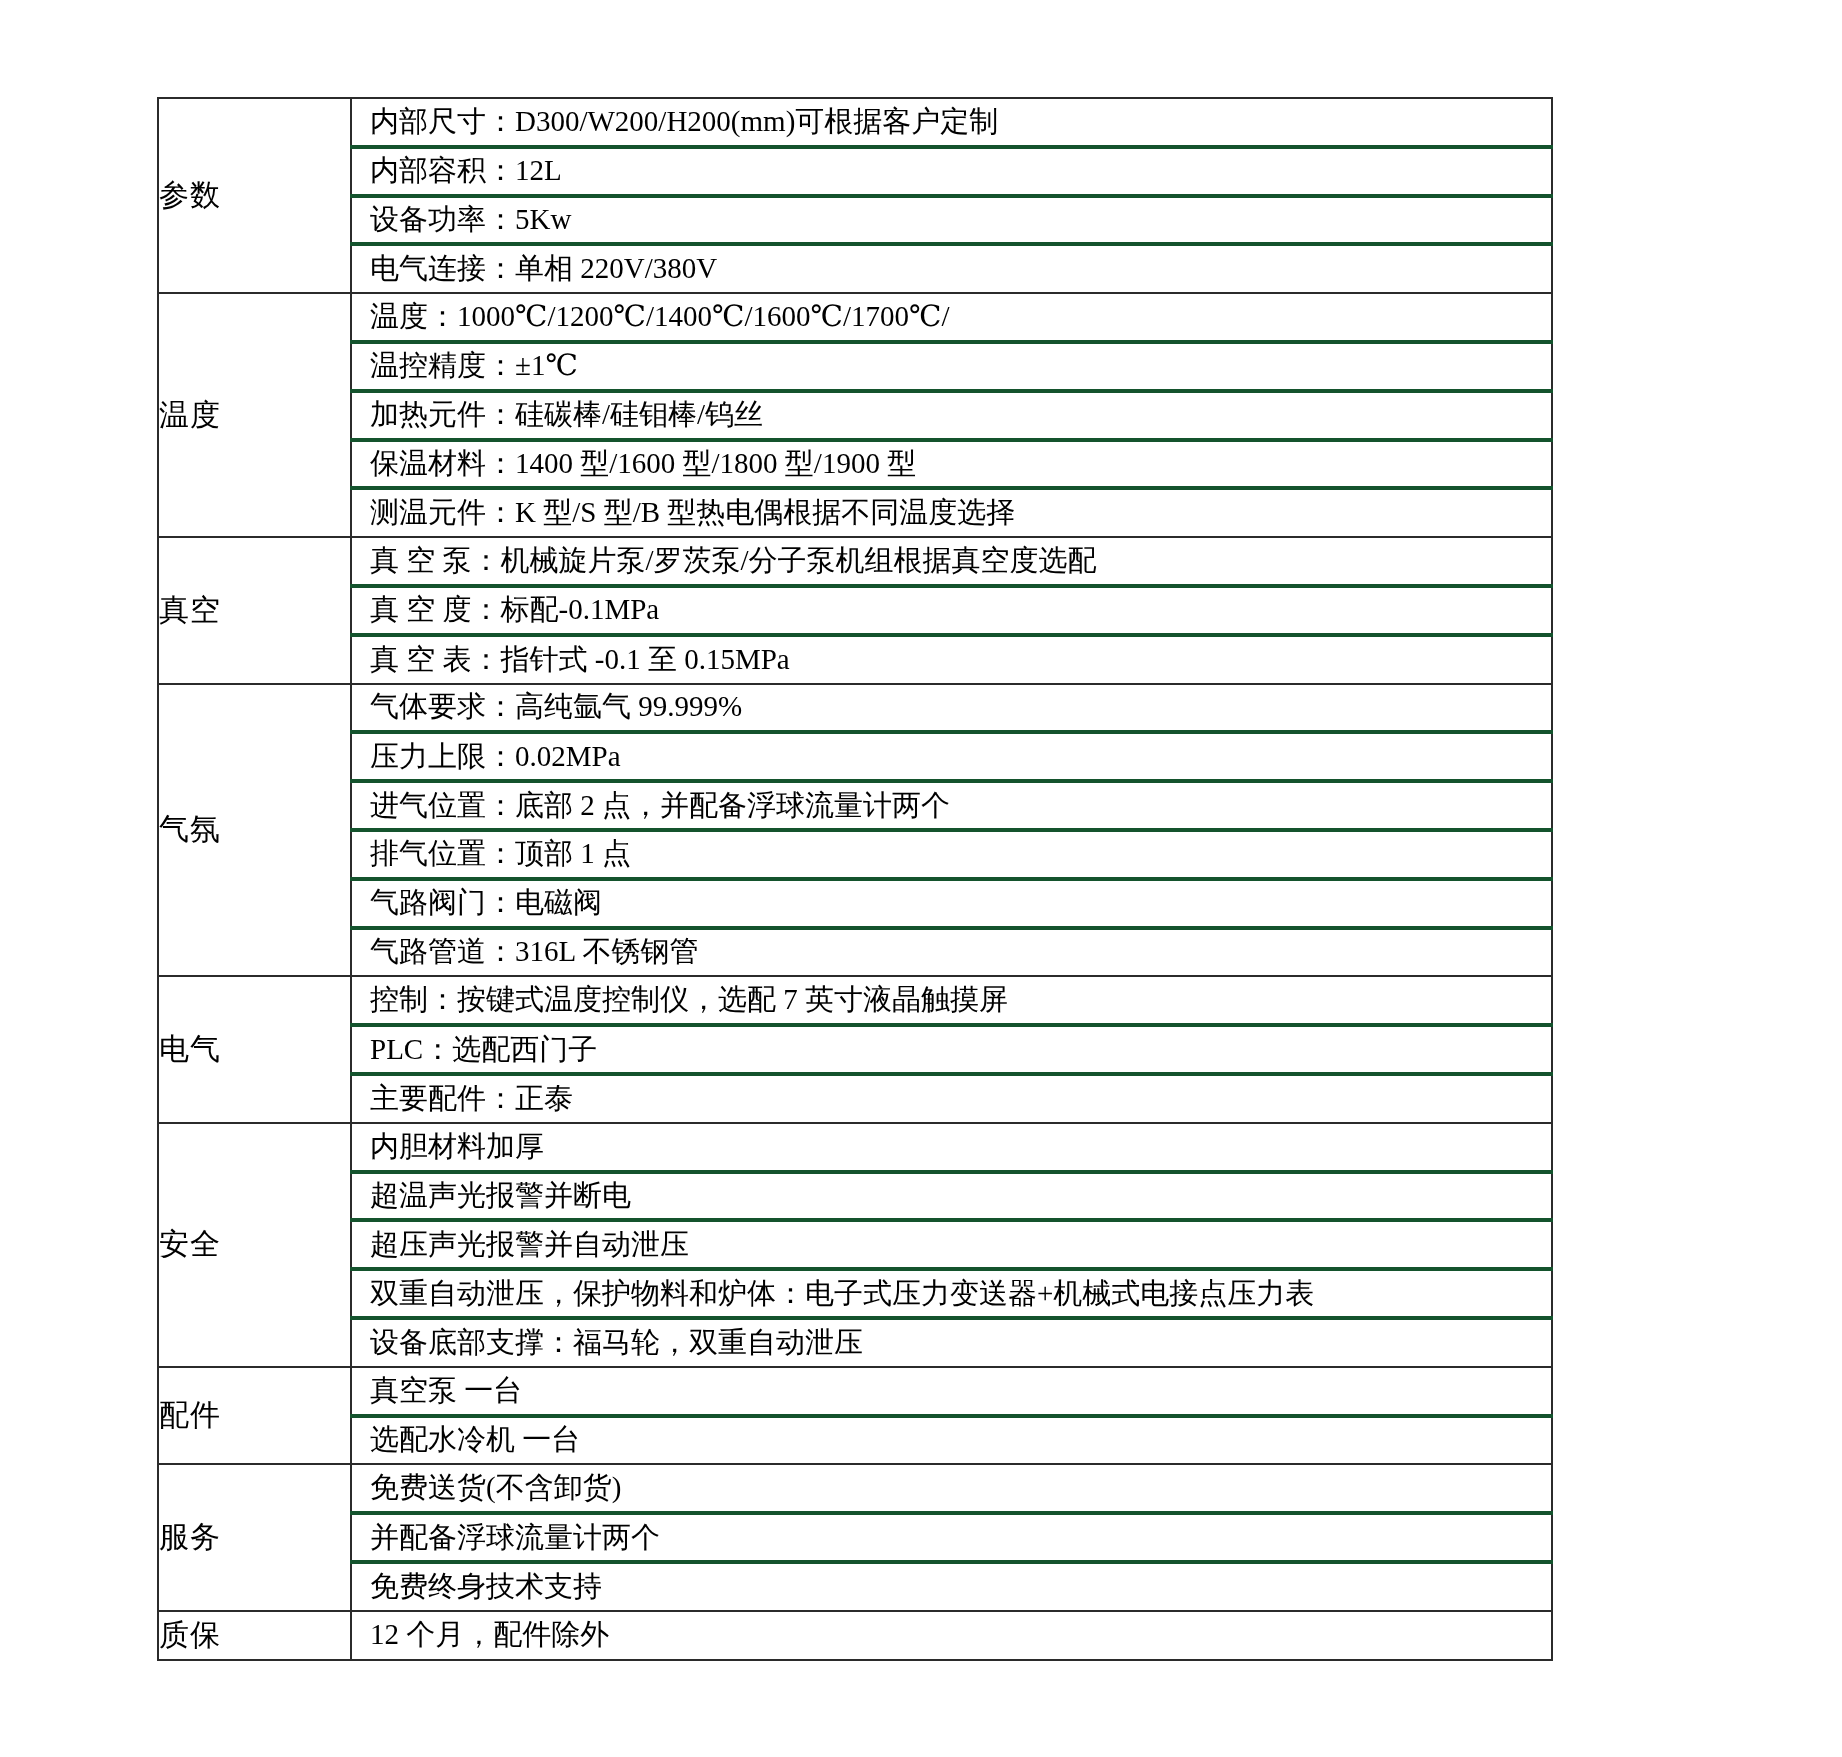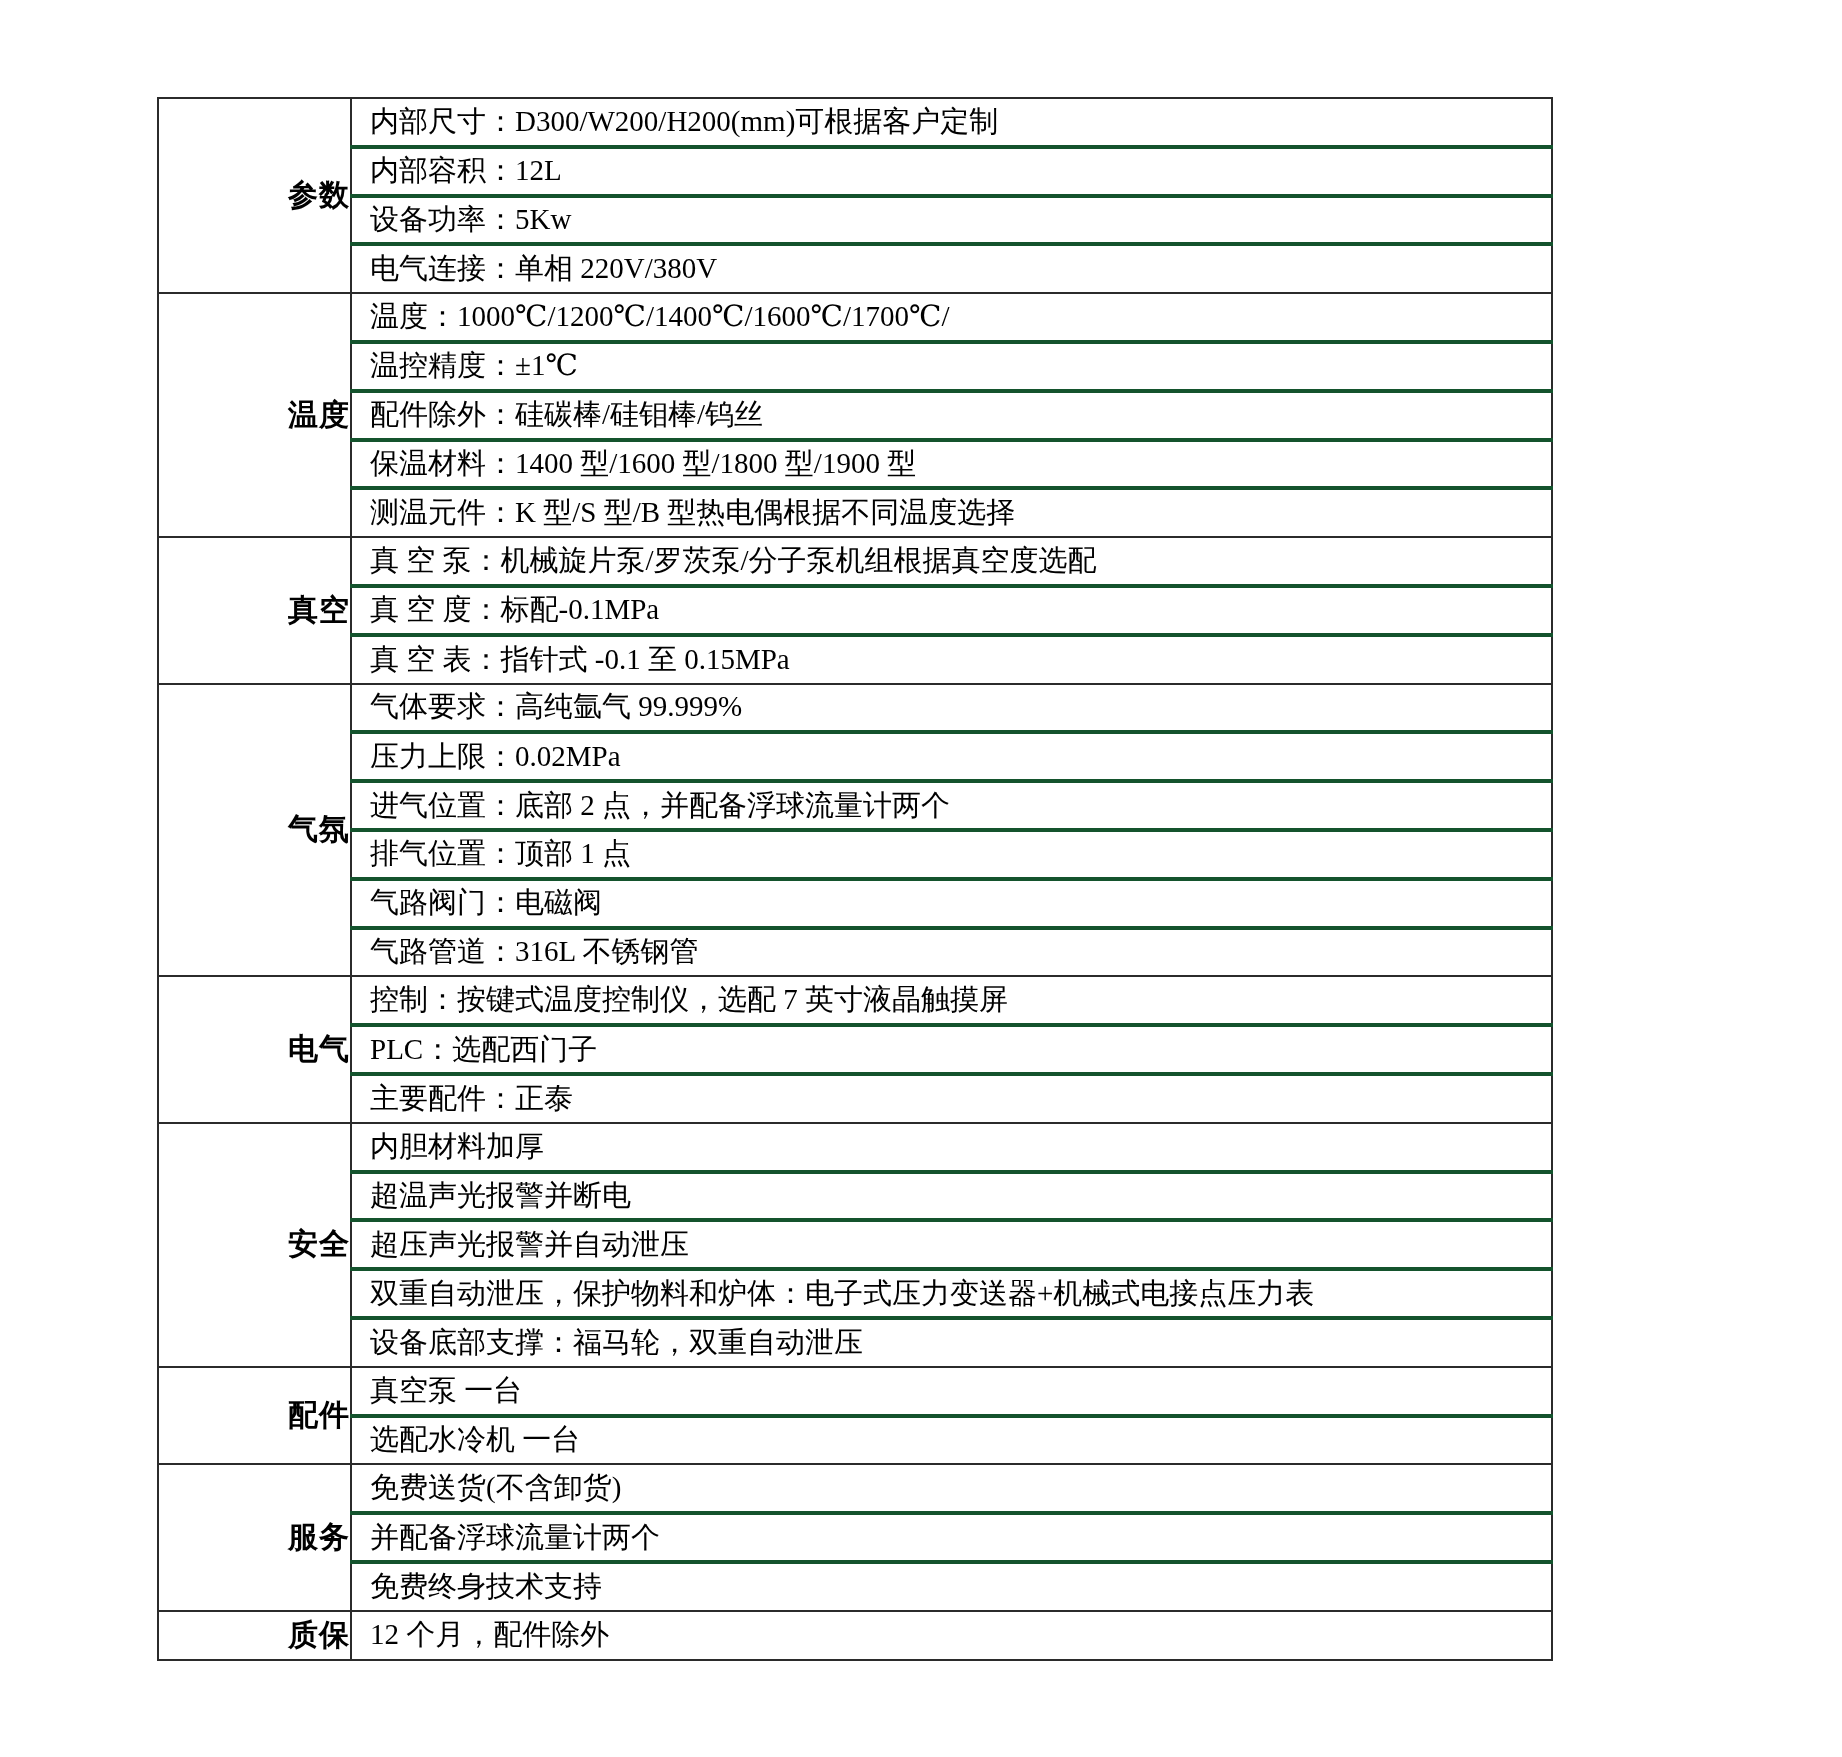--- a/index.html
+++ b/index.html
@@ -17,23 +17,23 @@
     top:97px;
     width:1396px;
     border-collapse:collapse;
     table-layout:fixed;
     border:2px solid #2b2b2b;
   }
   col.c-label{width:193px;}
   tr.row{height:48.8px;}
   td{padding:0;vertical-align:middle;}
   td.label{
-    font-weight:bold;
+    font-weight:normal;
     font-size:30px;
-    text-align:right;
+    text-align:left;
     border-right:2px solid #2b2b2b;
     letter-spacing:1px;
   }
   td.value{
     font-size:29px;
     padding-left:18px;
     border-top:4px solid #14532d;
     white-space:nowrap;
     overflow:hidden;
   }
@@ -65,21 +65,21 @@
       </tr>
 
       <tr class="row sec-start">
         <td class="label" rowspan="5">温度</td>
         <td class="value">温度：1000℃/1200℃/1400℃/1600℃/1700℃/</td>
       </tr>
       <tr class="row">
         <td class="value">温控精度：±1℃</td>
       </tr>
       <tr class="row">
-        <td class="value">配件除外：硅碳棒/硅钼棒/钨丝</td>
+        <td class="value">加热元件：硅碳棒/硅钼棒/钨丝</td>
       </tr>
       <tr class="row">
         <td class="value">保温材料：1400 型/1600 型/1800 型/1900 型</td>
       </tr>
       <tr class="row">
         <td class="value">测温元件：K 型/S 型/B 型热电偶根据不同温度选择</td>
       </tr>
 
       <tr class="row sec-start">
         <td class="label" rowspan="3">真空</td>

